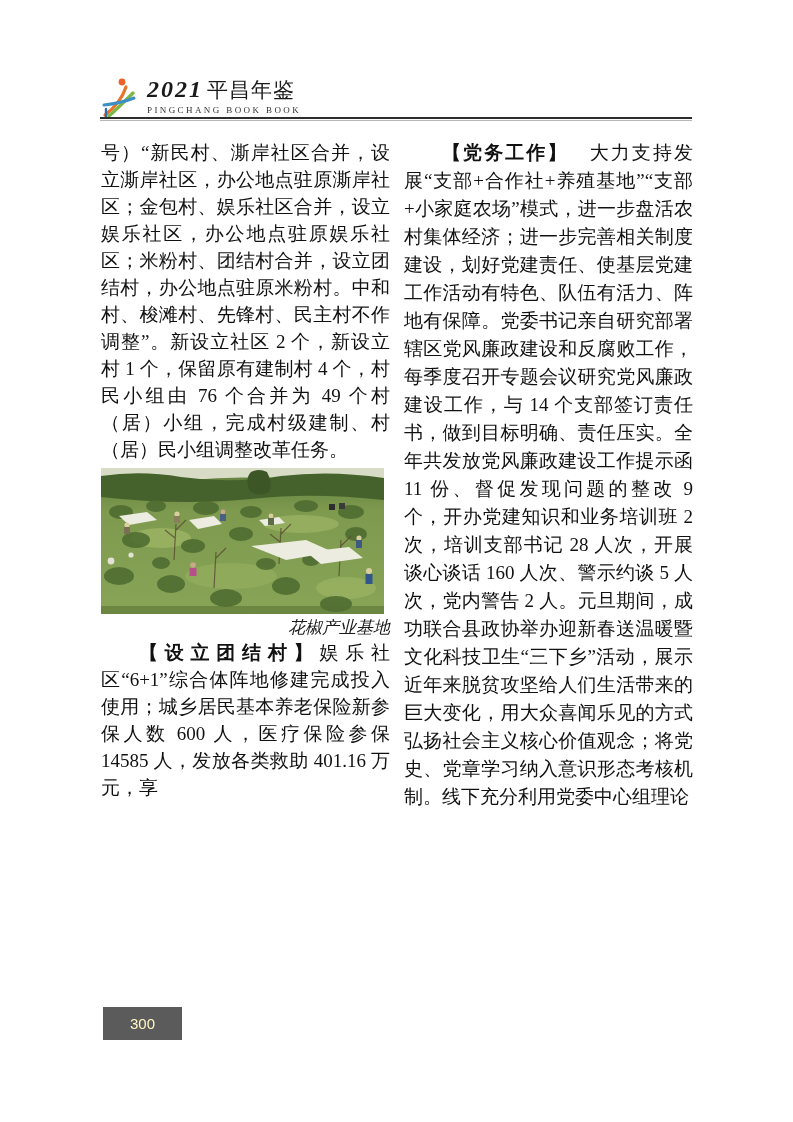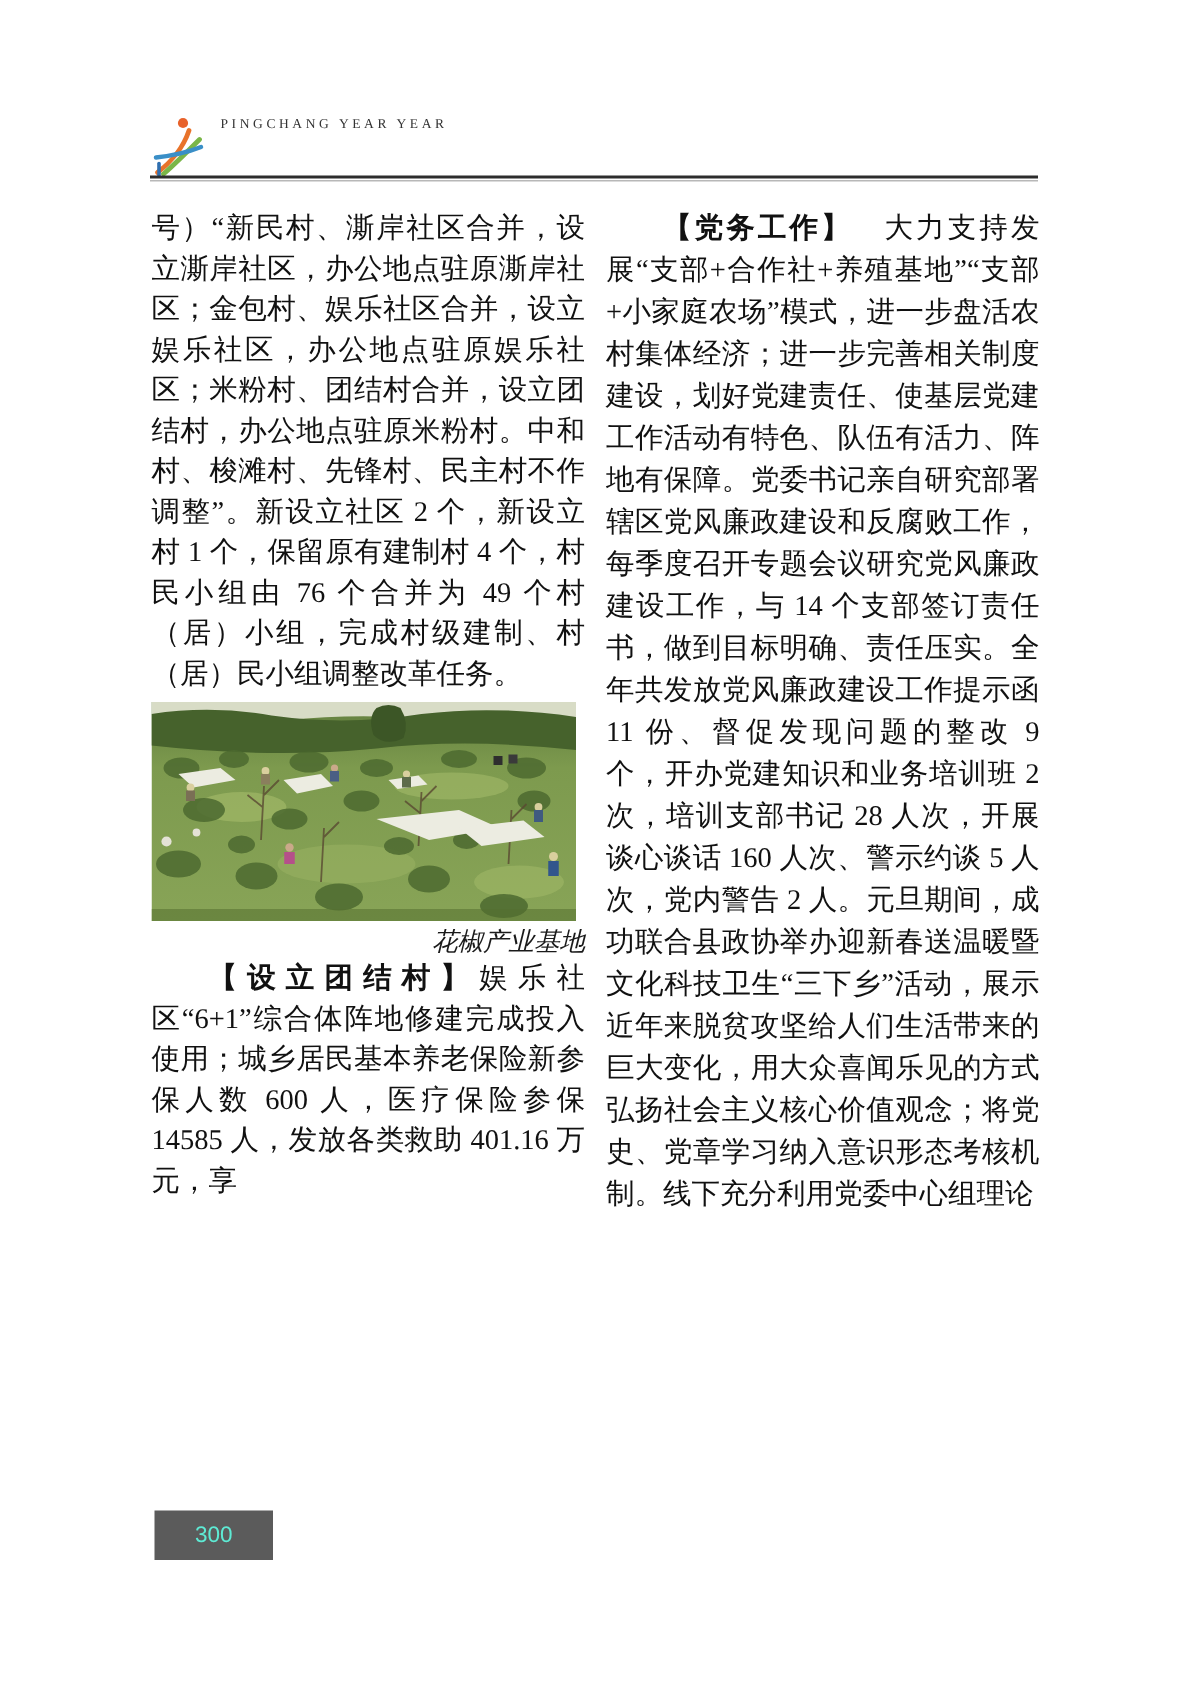--- a/index.html
+++ b/index.html
@@ -24,42 +24,46 @@
   .col-right { left:404px; line-height:28px; }
   p.indent { text-indent:2em; }
   .label { font-weight:bold; }
 
   
   .figure { margin-top:5px; }
   .figure svg { display:block; }
   .caption { font-size:17px; font-style:italic; line-height:22px; padding-left:26px; margin-top:3px; text-align:right; color:#1a1a1a; }
 
   
-  .pagenum { position:absolute; left:103px; top:1007px; width:79px; height:33px; background:#5b5b5b; color:#5eead4;
+  .pagenum { position:absolute; left:103px; top:1007px; width:79px; height:33px; background:#5b5b5b; color:#fef9c3;
              font-family:"Liberation Sans","DejaVu Sans",sans-serif; font-size:15px;
              display:flex; align-items:center; justify-content:center; }
 </style>
 </head>
 <body>
 
 <div class="page">
 
   <div class="header">
     <div class="brand">
       <span>
         <svg width="40" height="42" viewBox="0 0 40 42">
           <circle cx="22" cy="6" r="3.4" fill="#e8622a"></circle>
           <path d="M5,39 C13,33 22,23 26,11" stroke="#e8732a" stroke-width="3.2" fill="none" stroke-linecap="round"></path>
           <path d="M9,40 C17,33 26,24 33,17" stroke="#7ab648" stroke-width="3.2" fill="none" stroke-linecap="round"></path>
           <path d="M4,29 C13,28 24,26 34,22" stroke="#3a8fc7" stroke-width="3" fill="none" stroke-linecap="round"></path>
           <path d="M6,33 L6,41" stroke="#2f6fb0" stroke-width="2.4" stroke-linecap="round"></path>
         </svg>
       </span>
       <div class="brand-text">
-        <div class="subtitle">PINGCHANG YEAR YEAR</div>
+        <div class="title-row">
+          <span class="year">2021</span>
+          <span class="title-cn">平昌年鉴</span>
+        </div>
+        <div class="subtitle">PINGCHANG BOOK BOOK</div>
       </div>
     </div>
   </div>
   <div class="rule"></div>
 
   <div class="col col-left">
     <p>号）“新民村、澌岸社区合并，设立澌岸社区，办公地点驻原澌岸社区；金包村、娱乐社区合并，设立娱乐社区，办公地点驻原娱乐社区；米粉村、团结村合并，设立团结村，办公地点驻原米粉村。中和村、梭滩村、先锋村、民主村不作调整”。新设立社区 2 个，新设立村 1 个，保留原有建制村 4 个，村民小组由 76 个合并为 49 个村（居）小组，完成村级建制、村（居）民小组调整改革任务。</p>
 
     <div class="figure">
       <svg width="283" height="146" viewBox="0 0 283 146">

